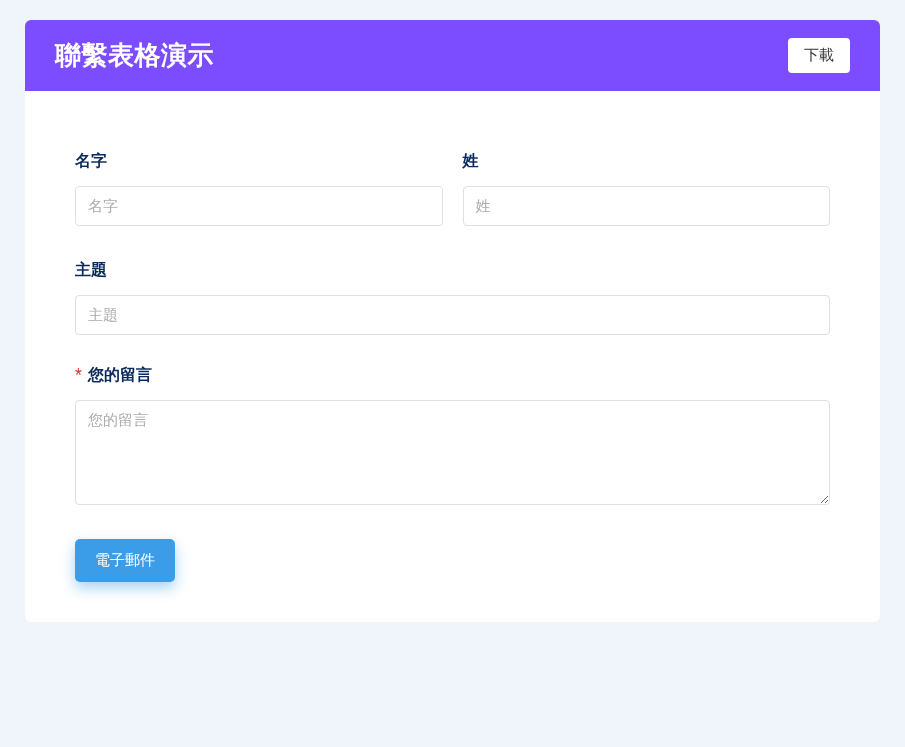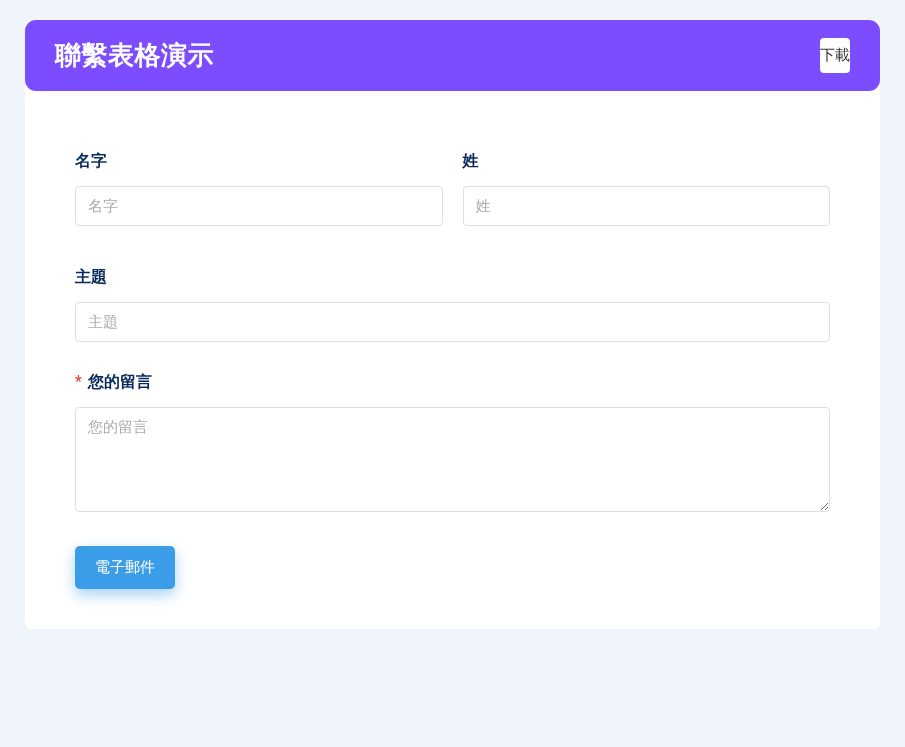--- a/index.html
+++ b/index.html
@@ -20,50 +20,49 @@
       overflow: hidden;
       margin: 0 5px;
     }
     .card-header {
       background-color: #7c4dff;
       color: #ffffff;
       display: flex;
       justify-content: space-between;
       align-items: center;
       padding: 18px 30px;
-      border-radius: 11px;
     }
     .card-title {
       font-size: 26px;
       font-weight: 700;
       letter-spacing: 0.5px;
     }
     .download-btn {
       background-color: #ffffff;
       color: #333;
       border: none;
       border-radius: 4px;
-      padding: 8px 0;
+      padding: 8px 16px;
       font-size: 15px;
       cursor: pointer;
     }
     .card-body {
       padding: 60px 50px 40px 50px;
     }
     .form-row {
       display: flex;
       gap: 20px;
       margin-bottom: 30px;
     }
     .form-group {
       flex: 1;
       margin-bottom: 30px;
     }
     .form-row .form-group {
-      margin-bottom: 11px;
+      margin-bottom: 4px;
     }
     .form-label {
       display: block;
       color: #0b2a5c;
       font-size: 16px;
       font-weight: 700;
       margin-bottom: 14px;
     }
     .required-star {
       color: #e53935;

